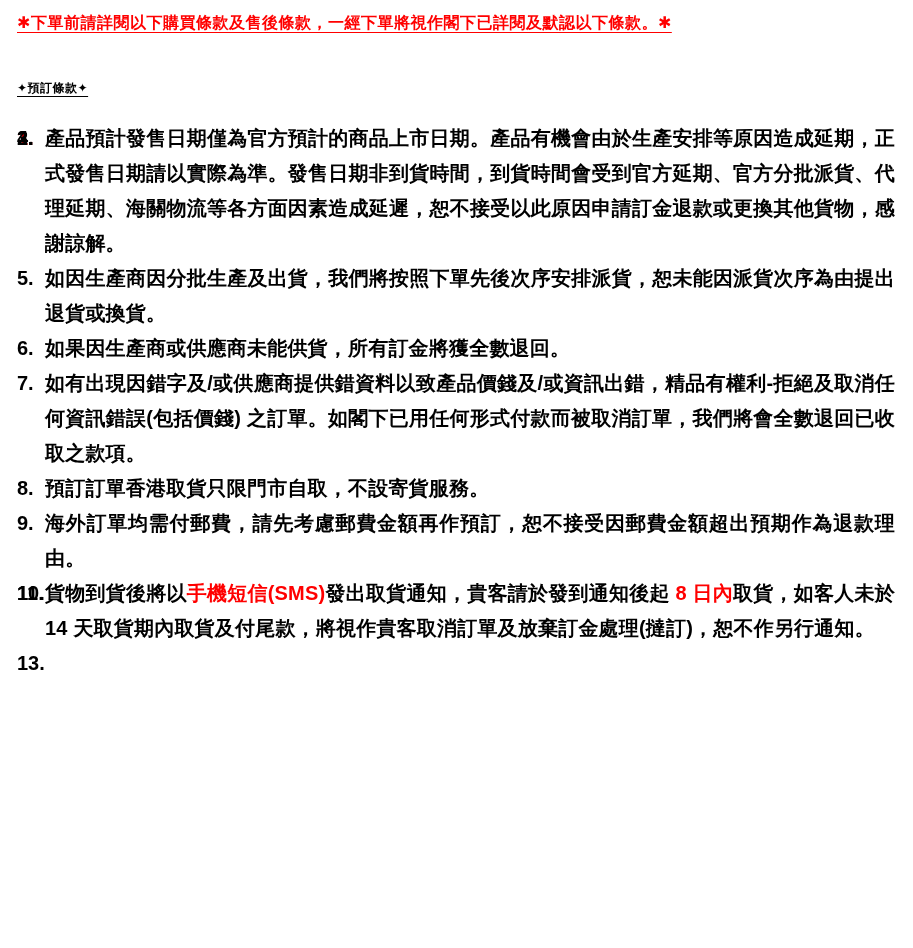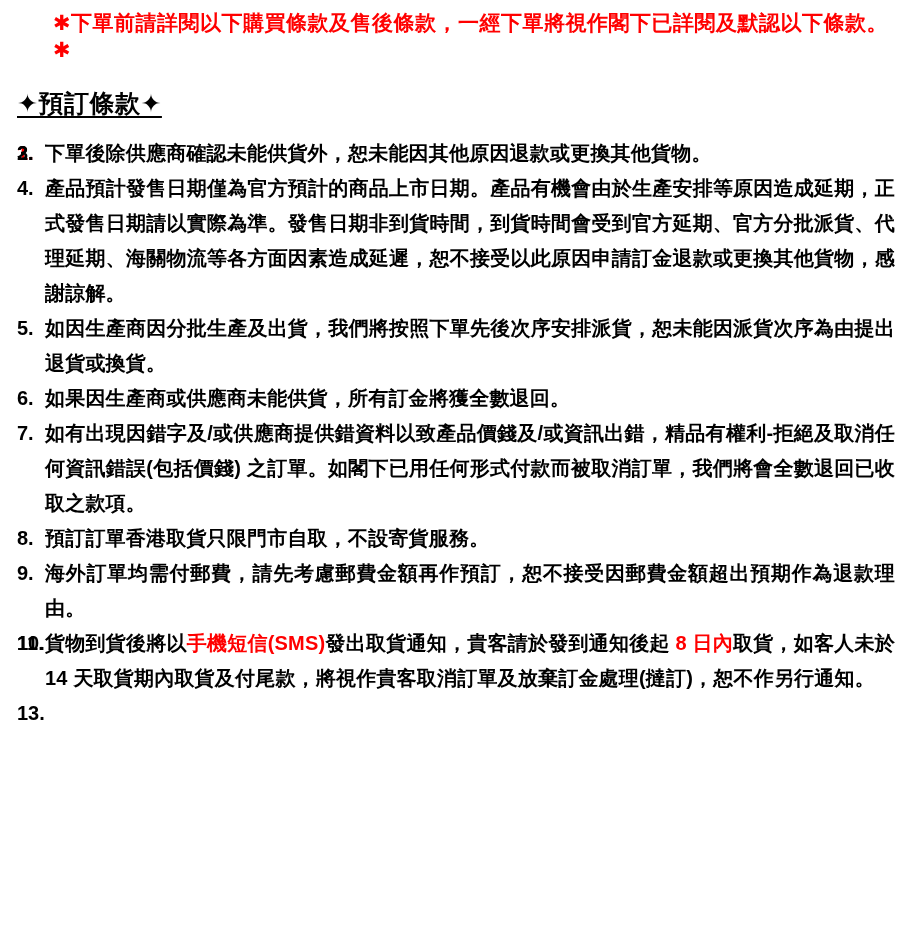--- a/index.html
+++ b/index.html
@@ -17,29 +17,29 @@
     -webkit-font-smoothing:antialiased;
   }
   .page{
     box-sizing:border-box;
     width:913px;
     min-height:948px;
     padding:9px 18px 10px 17px;
   }
   .notice-title{
     color:var(--red);
-    font-size:21px;
+    font-size:16px;
     line-height:27px;
+    text-decoration:underline;
     text-underline-offset:4px;
     letter-spacing:0.5px;
-    margin-left:36px;
   }
   .section-heading{
-    margin-top:27px;
-    font-size:25px;
+    margin-top:39px;
+    font-size:12px;
     line-height:27px;
     text-decoration:underline;
     text-underline-offset:4px;
     letter-spacing:0.5px;
   }
   ol.terms-list{
     list-style:none;
     margin:19px 0 0 0;
     padding:0;
     font-size:20px;
@@ -67,21 +67,21 @@
 <body style="background: rgb(255, 255, 255);">
 
 <div class="page">
   <div class="notice-title">✱下單前請詳閱以下購買條款及售後條款，一經下單將視作閣下已詳閱及默認以下條款。✱</div>
 
   <div class="section-heading">✦預訂條款✦</div>
 
   <ol class="terms-list">
       <li class="red-item"><span class="num">1.</span></li>
       <li><span class="num">2.</span></li>
-      <li><span class="num">3.</span><span>下單後除供應商確認未能供貨外，恕未能因其他原因退款或更換其他貨物。</span></li>
+      <li><span class="num">3.</span></li>
       <li><span class="num">4.</span><span>產品預計發售日期僅為官方預計的商品上市日期。產品有機會由於生產安排等原因造成延期，正式發售日期請以實際為準。發售日期非到貨時間，到貨時間會受到官方延期、官方分批派貨、代理延期、海關物流等各方面因素造成延遲，恕不接受以此原因申請訂金退款或更換其他貨物，感謝諒解。</span></li>
       <li><span class="num">5.</span><span>如因生產商因分批生產及出貨，我們將按照下單先後次序安排派貨，恕未能因派貨次序為由提出退貨或換貨。</span></li>
       <li><span class="num">6.</span><span>如果因生產商或供應商未能供貨，所有訂金將獲全數退回。</span></li>
       <li><span class="num">7.</span><span>如有出現因錯字及/或供應商提供錯資料以致產品價錢及/或資訊出錯，精品有權利-拒絕及取消任何資訊錯誤(包括價錢) 之訂單。如閣下已用任何形式付款而被取消訂單，我們將會全數退回已收取之款項。</span></li>
       <li><span class="num">8.</span><span>預訂訂單香港取貨只限門市自取，不設寄貨服務。</span></li>
       <li><span class="num">9.</span><span>海外訂單均需付郵費，請先考慮郵費金額再作預訂，恕不接受因郵費金額超出預期作為退款理由。</span></li>
       <li><span class="num">10.</span></li>
       <li><span class="num">11.</span><span>貨物到貨後將以</span><span class="seg-red-underline">手機短信(SMS)</span><span>發出取貨通知，貴客請於發到通知後起 </span><span class="seg-red-underline">8 日內</span><span>取貨，如客人未於 14 天取貨期內取貨及付尾款，將視作貴客取消訂單及放棄訂金處理(撻訂)，恕不作另行通知。</span></li>
       <li>
         <span class="num">13.</span>

